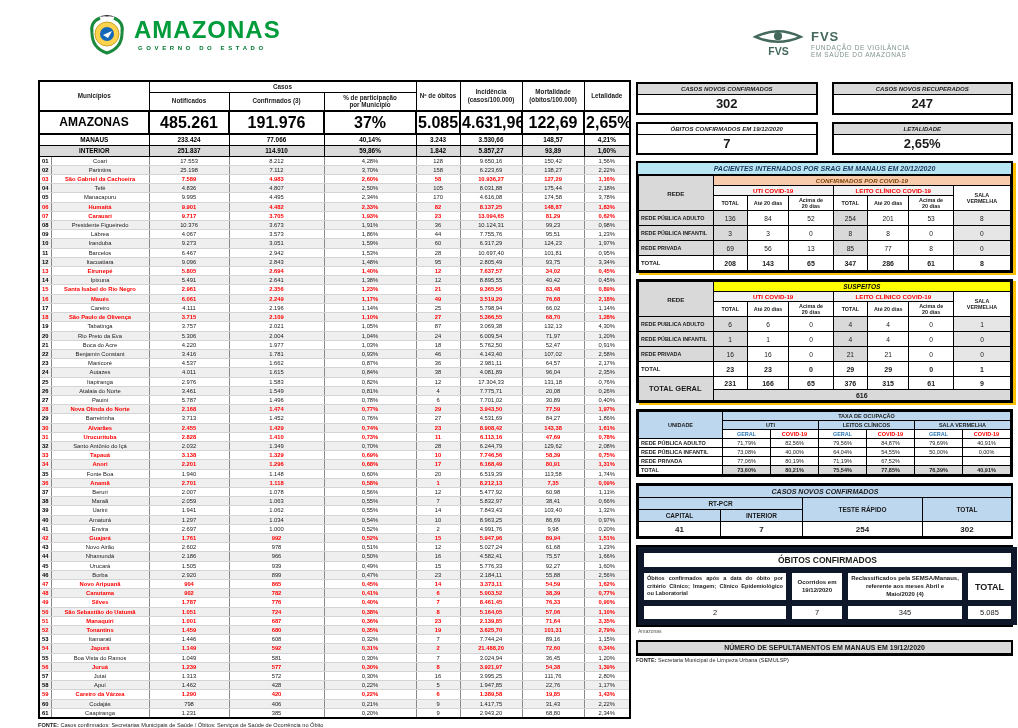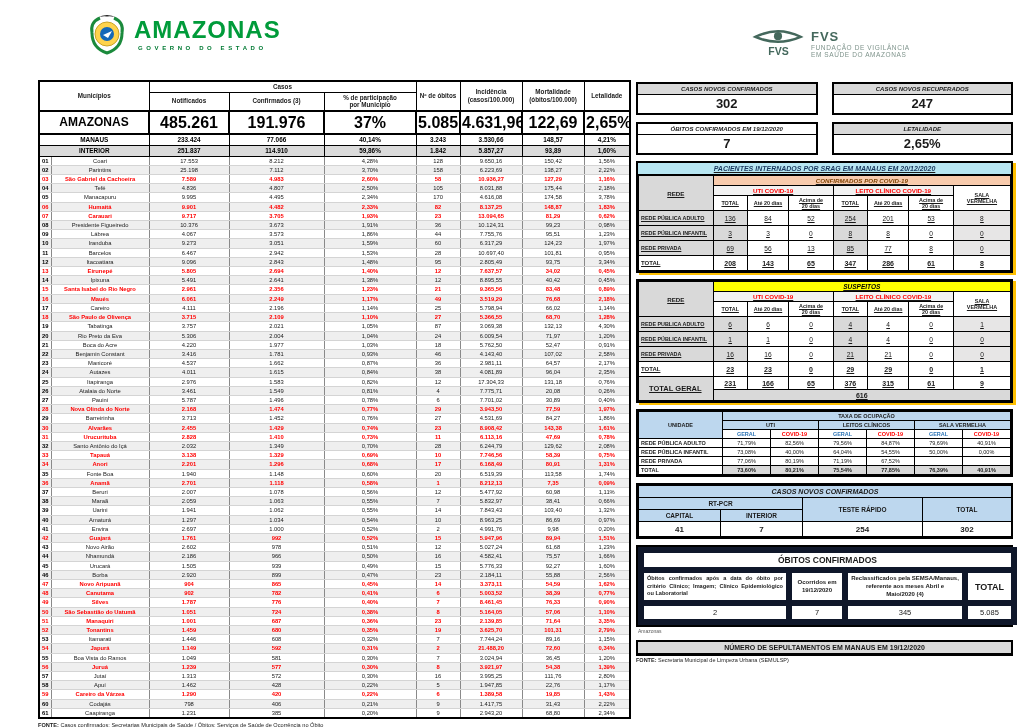--- a/index.html
+++ b/index.html
@@ -56,21 +56,21 @@
 
   
   .right { position: absolute; left: 636px; top: 82px; width: 377px; display: flex; flex-direction: column; gap: 6px; }
   .cards { display: grid; grid-template-columns: 1fr 1fr; gap: 7px 14px; }
   .card { border: 2px solid #000; background: #fff; }
   .card-h { background: #D9D9D9; font-size: 6px; font-weight: bold; font-style: italic; text-align: center; padding: 2px 0; border-bottom: 1px solid #000; color: #1a1a1a; }
   .card-h.white { background: #fff; }
   .card-v { font-size: 13px; font-weight: bold; text-align: center; padding: 1px 0 2px; }
 
   .box { border: 2px solid #000; background: #fff; }
-  .box.orange-r { box-shadow: 3px 2px 0 0 #FFC000; text-decoration: underline; }
+  .box.orange-r { box-shadow: 3px 2px 0 0 #FFC000; }
   .box-title.cyan { background: #B7E6F2; color: #17365D; font-weight: bold; font-style: italic; font-size: 7px; text-align: center; padding: 2px 0; border-bottom: 1px solid #000; }
 
   table.hosp { border-collapse: collapse; width: 100%; table-layout: fixed; }
   table.hosp th, table.hosp td { border: 1px solid #000; text-align: center; vertical-align: middle; padding: 1px; }
   .salmon { background: #F8CBAD; font-style: italic; font-weight: bold; color: #7B3F00; font-size: 6.2px; }
   .yellowbar { background: #FFFF00; font-style: italic; font-weight: bold; color: #000; font-size: 6.5px; }
   .rede-h, .sala-h { background: #D9D9D9; font-weight: bold; font-size: 6.2px; }
   .grp { background: #F2F2F2; color: #FF0000; font-weight: bold; font-size: 6.2px; }
   th.subh { background: #fff; font-weight: bold; font-size: 5.4px; white-space: pre-line; }
   table.hosp tbody th.rlabel { background: #D9D9D9; text-align: left; font-size: 5.4px; font-weight: bold; padding-left: 2px; }

